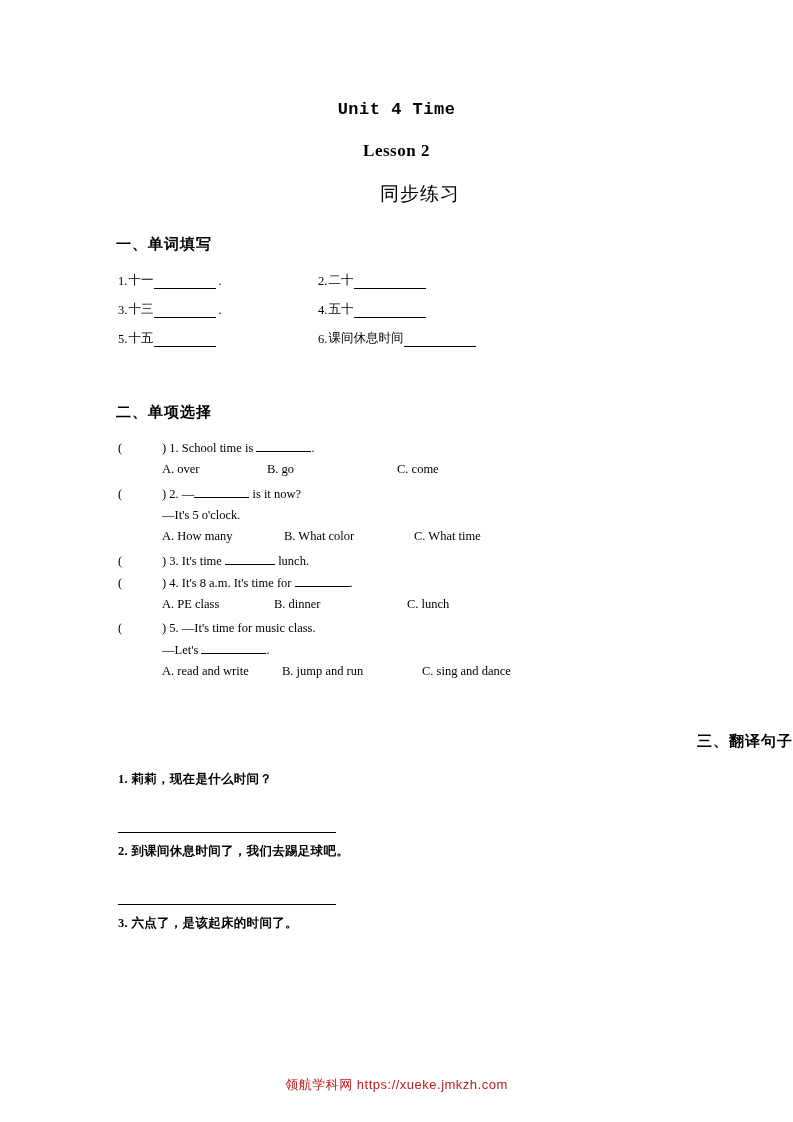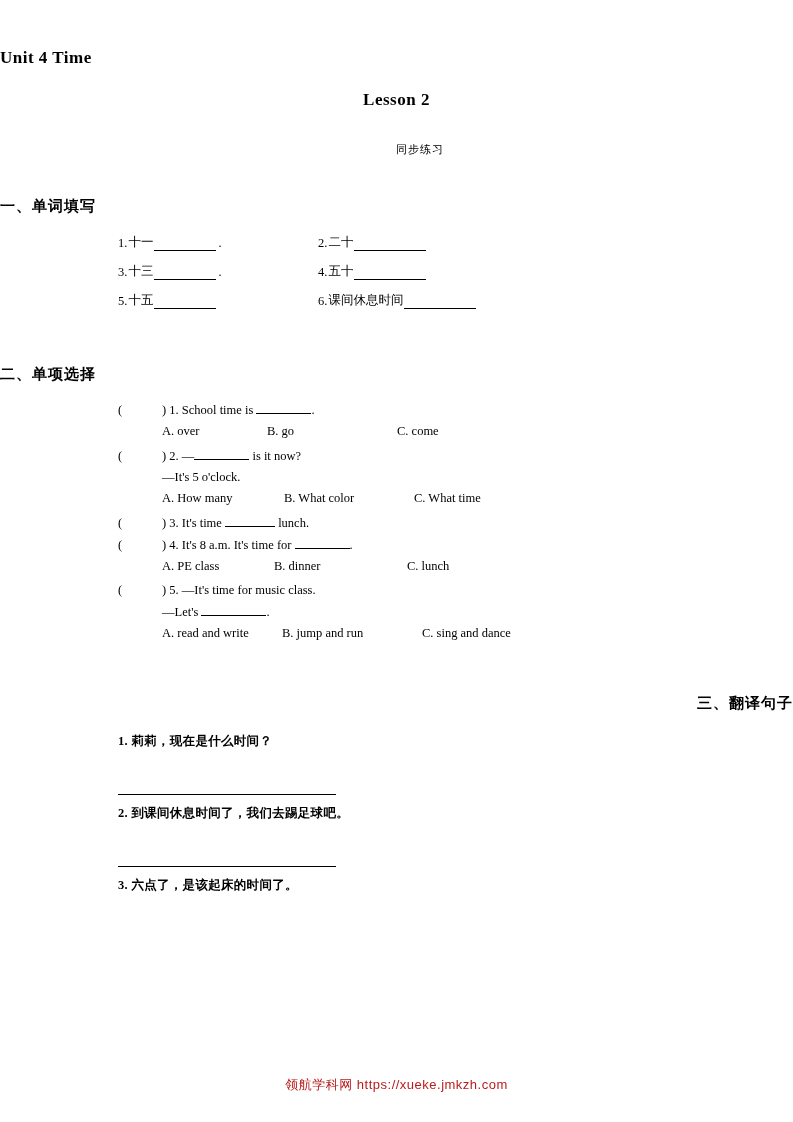--- a/index.html
+++ b/index.html
@@ -17,52 +17,54 @@
   }
   .page {
     position: relative;
     width: 793pxx;
     height: 1122px;
     box-sizing: border-box;
   }
 
   
   .title-main {
-    font-family: Liberation Serif, serif;
+    text-align: center;
+    font-family: Liberation Mono, monospace;
     font-weight: bold;
     font-size: 17px;
     margin: 0;
-    padding-top: 48px;
+    padding-top: 100px;
     letter-spacing: 0.5px;
   }
   .title-sub {
     text-align: center;
     font-family: "Liberation Serif", serif;
     font-weight: bold;
     font-size: 17px;
     margin: 0;
     padding-top: 22px;
     letter-spacing: 0.5px;
   }
   .title-cn {
     text-align: center;
     font-family: "Liberation Serif", serif;
     font-weight: normal;
-    font-size: 11px;
-    margin: 12px;
+    font-size: 19px;
+    margin: 0;
     padding-top: 20px;
     letter-spacing: 1px;
     padding-left: 47px;
   }
 
   
   .section-head {
     font-weight: bold;
     font-size: 15px;
     margin: 0;
+    padding-left: 116px;
     letter-spacing: 1px;
   }
   .sec1-head { padding-top: 28px; }
   .sec2-head { padding-top: 44px; }
   .sec3-head { padding-top: 44px; text-align: right; }
 
   
   .fill-wrap {
     padding-left: 118px;
     padding-top: 18px;

